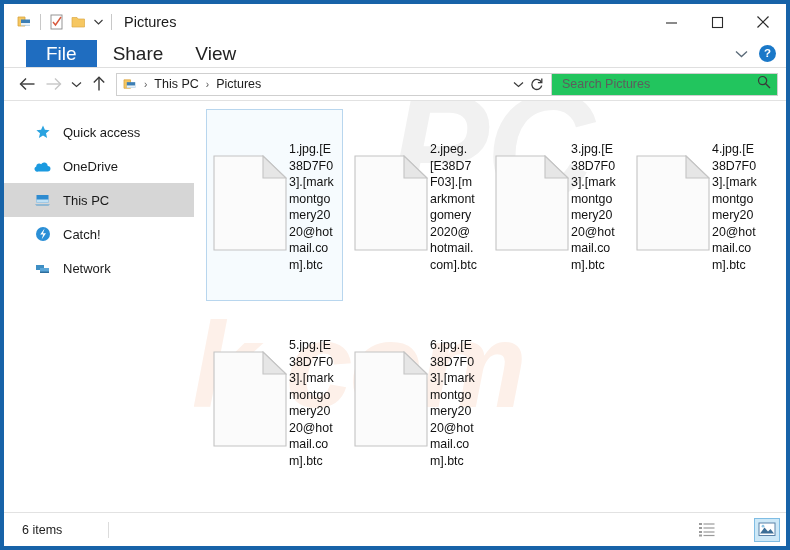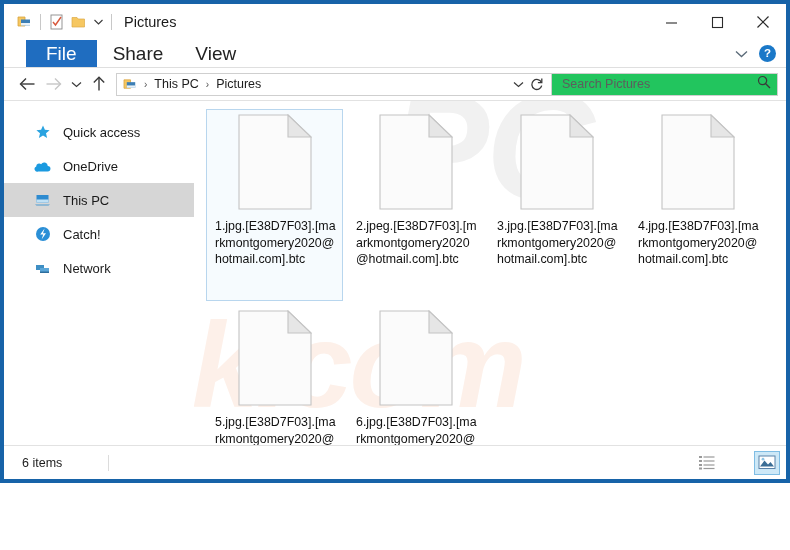--- a/index.html
+++ b/index.html
@@ -13,21 +13,21 @@
     overflow: hidden;
     font-family: "Liberation Sans", sans-serif;
     -webkit-font-smoothing: antialiased;
   }
 
   
   .window {
     position: absolute;
     left: 0; top: 0;
     width: 790px;
-    height: 483px;
+    height: 550px;
     box-sizing: border-box;
     border: 4px solid #1763a8;
     background: #ffffff;
     display: flex;
     flex-direction: column;
     overflow: hidden;
   }
 
   
   .titlebar {
@@ -295,21 +295,21 @@
     display: flex;
     flex-wrap: wrap;
     align-content: flex-start;
   }
   .tile {
     width: 137px;
     height: 192px;
     box-sizing: border-box;
     padding: 4px 6px 0 6px;
     display: flex;
-    flex-direction: column;
+    flex-direction: row;
     align-items: center;
     border: 1px solid transparent;
     margin: 0 4px 4px 0;
   }
   .tile.selected {
     border: 1px solid #b8d6ee;
     background: rgba(229,243,253,0.35);
   }
   .tile-ico {
     width: 74px;

